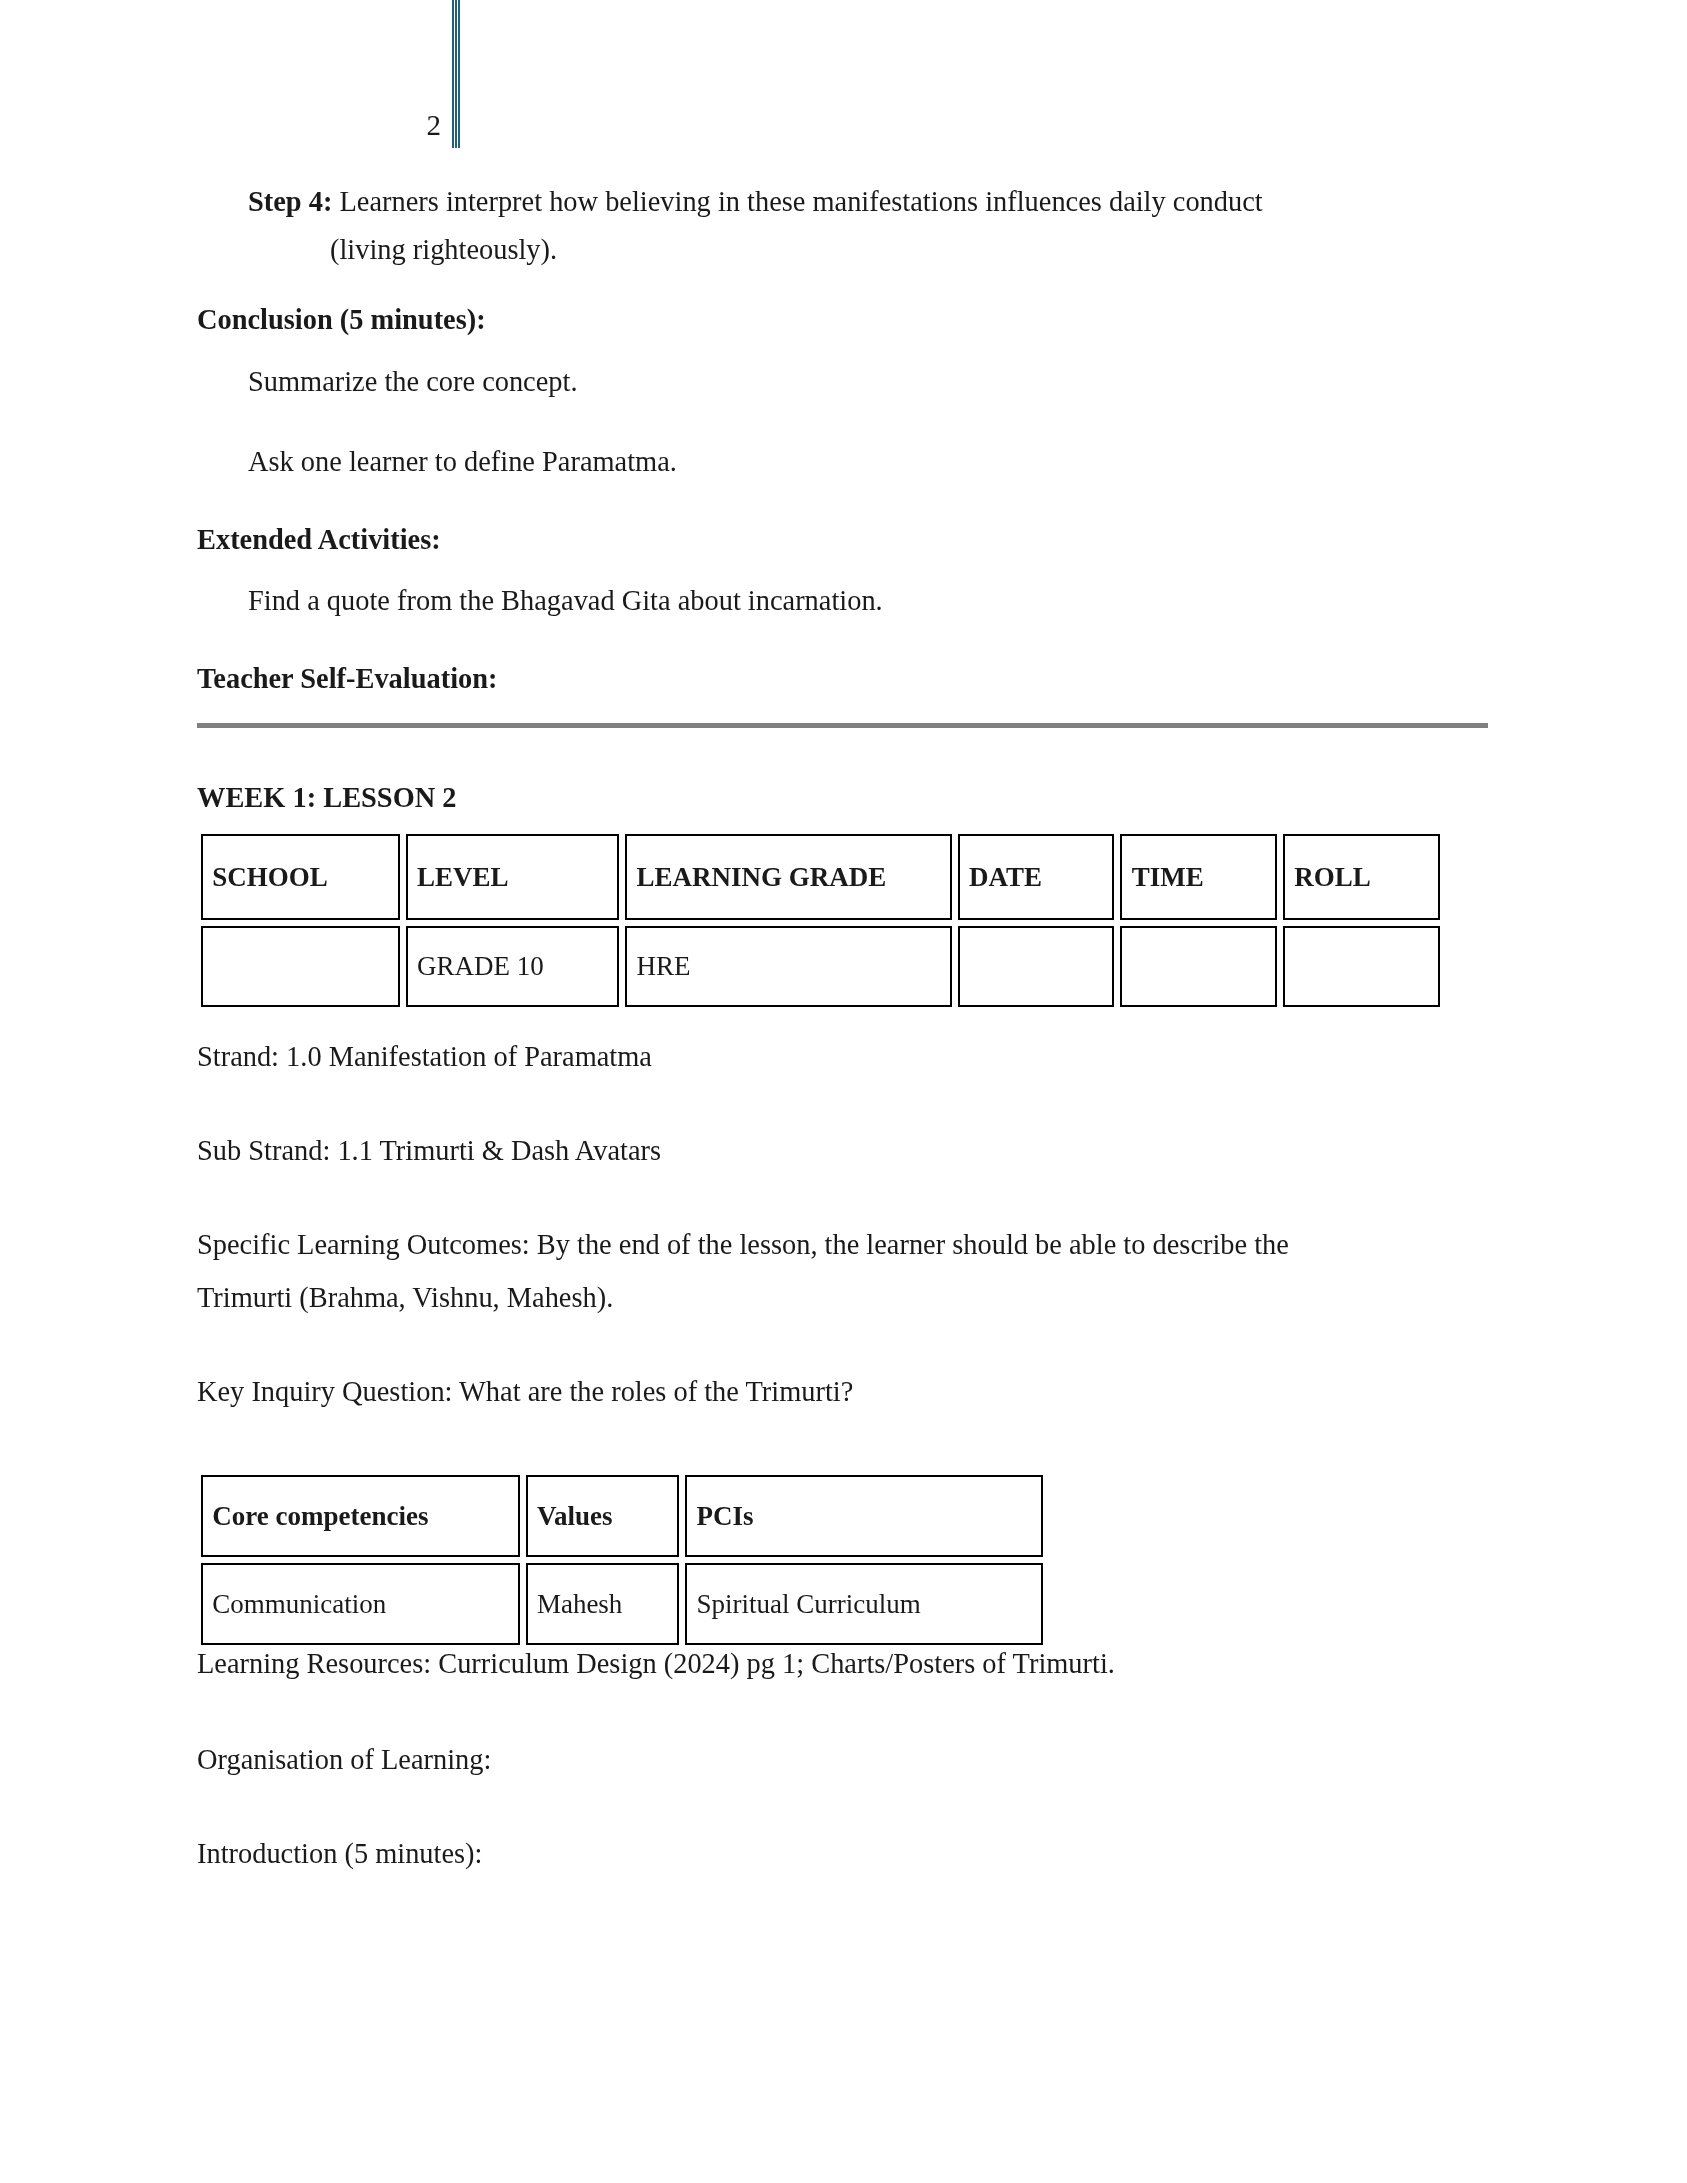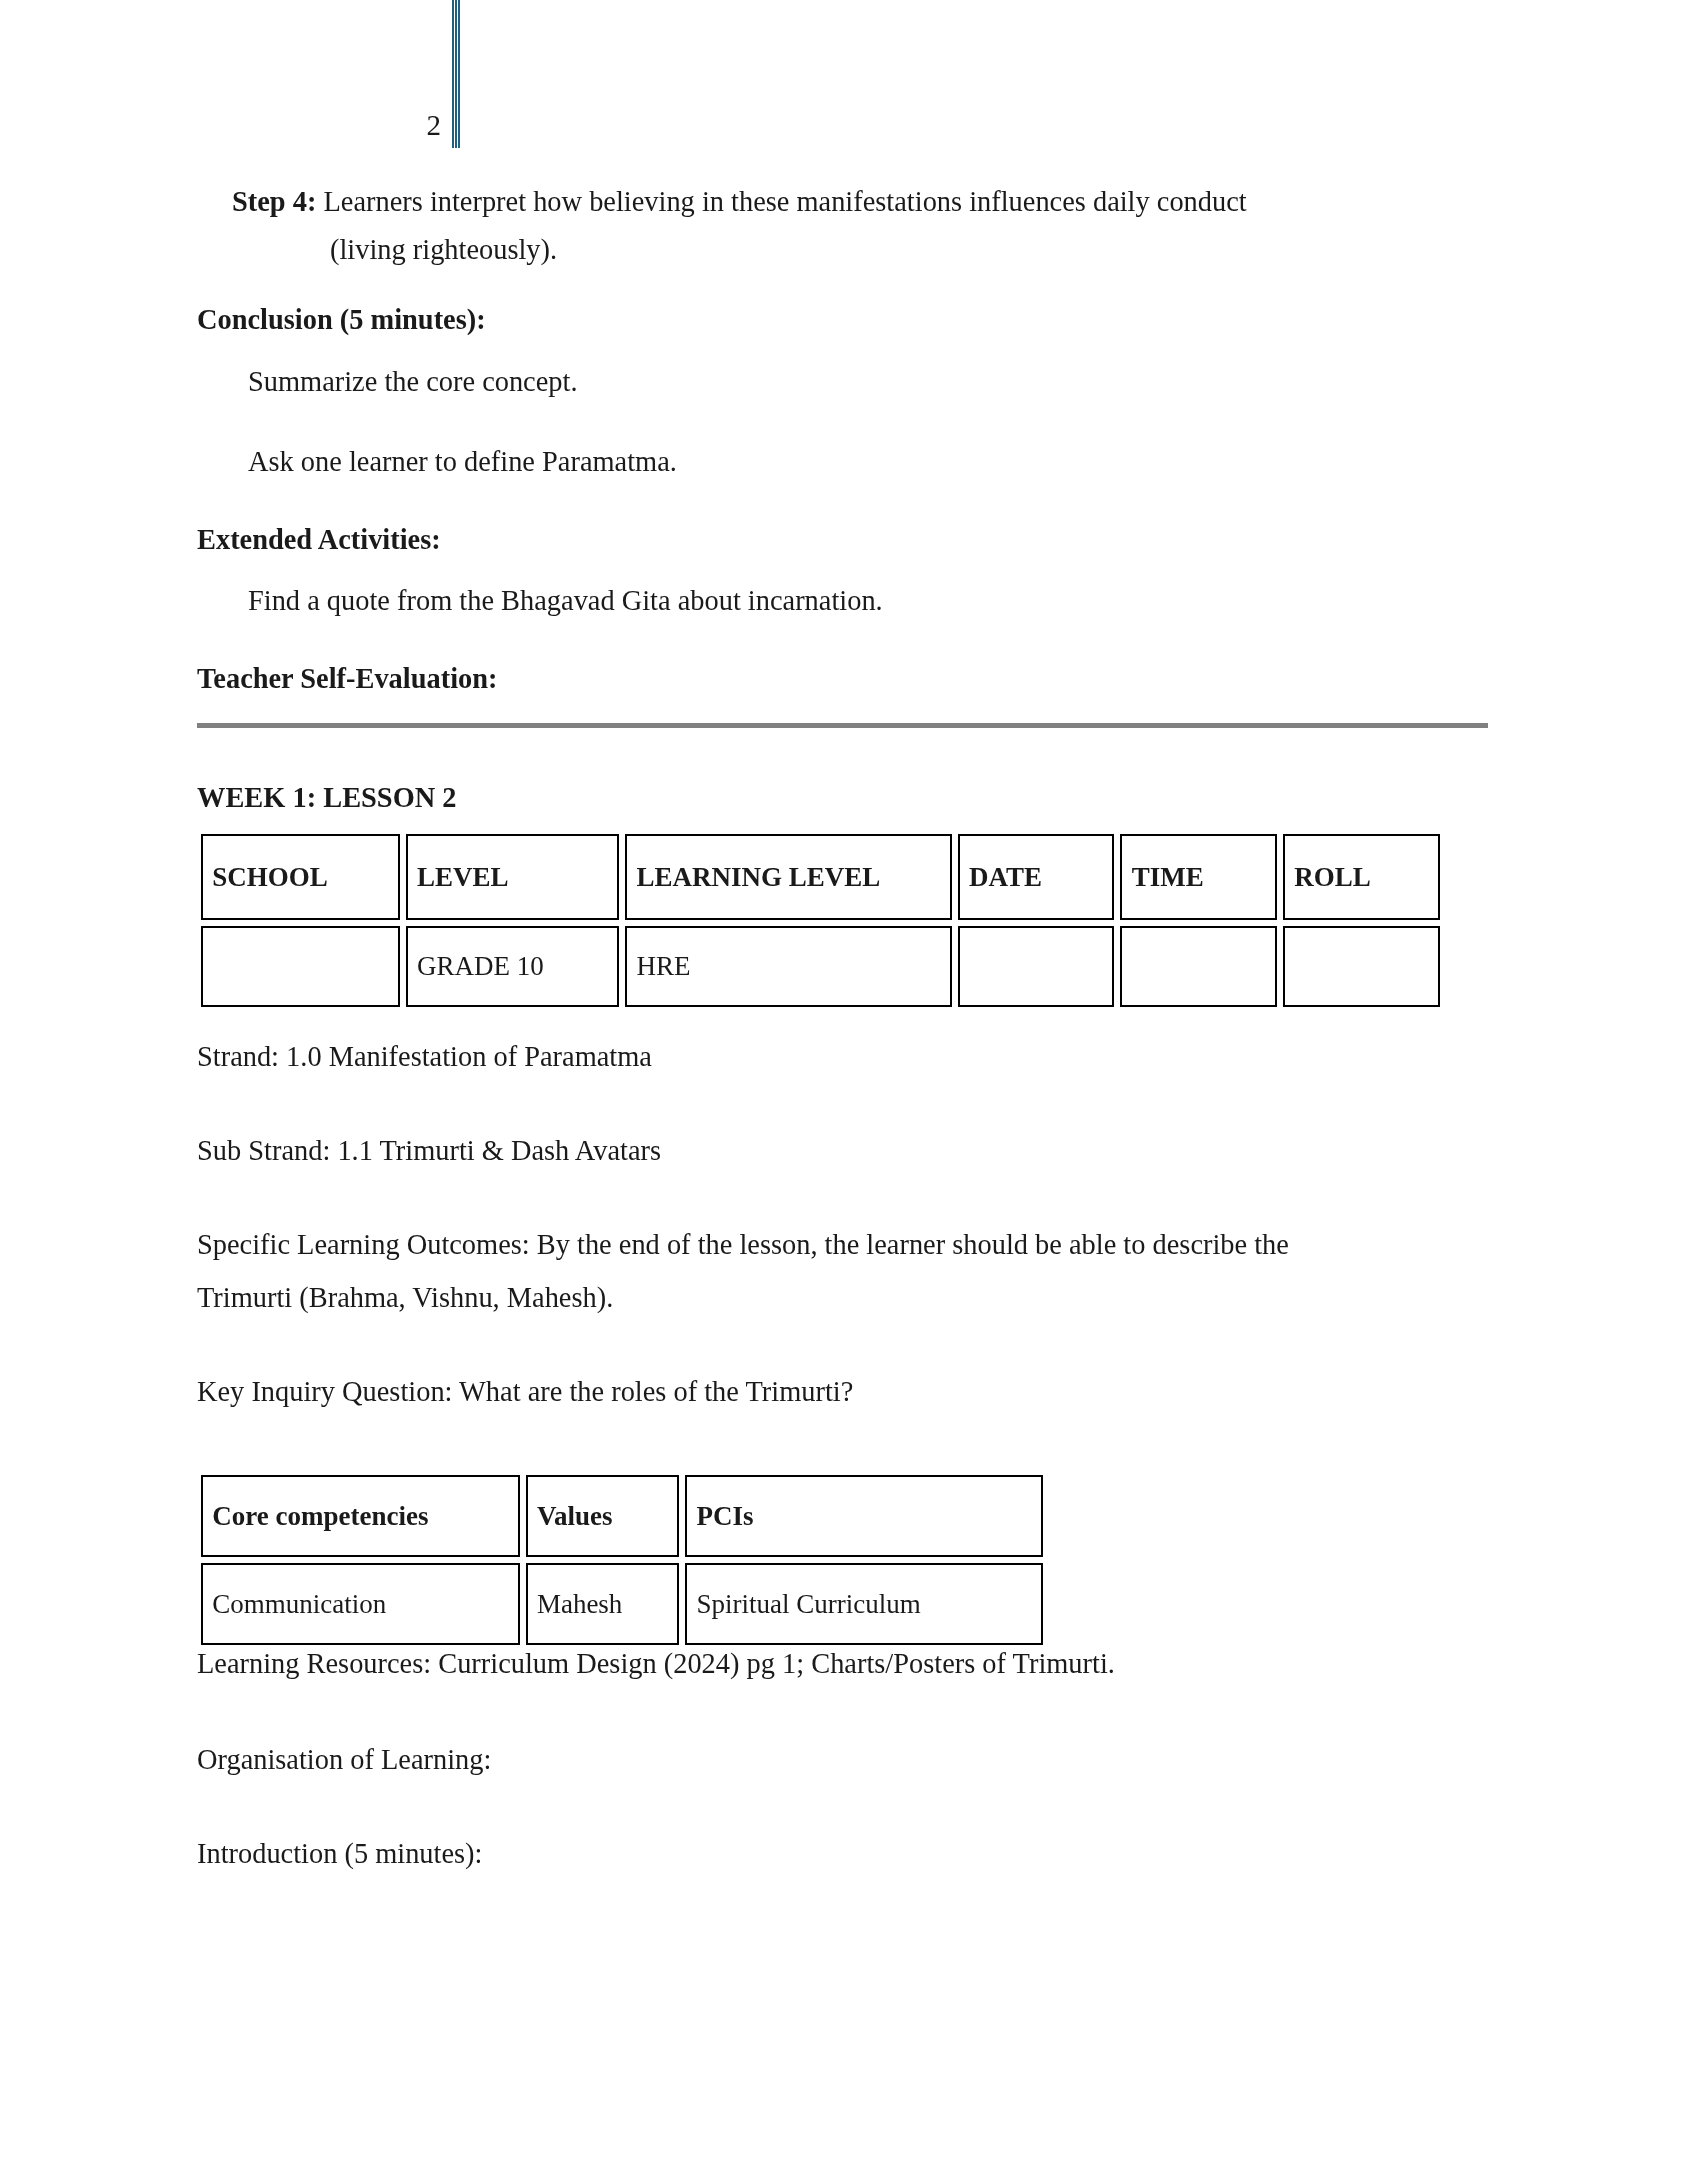--- a/index.html
+++ b/index.html
@@ -130,21 +130,21 @@
     <div class="page-number">2</div>
     <div class="header-rule">
       <span class="b1"></span>
         <span class="b2"></span>
         <span class="b3"></span>
     </div>
   </div>
 
   <div class="content">
 
-    <p class="line abs" style="left:35px; top:185px; width:1244px;"><span class="inline-bold">Step 4:</span><span> Learners interpret how believing in these manifestations influences daily conduct</span></p>
+    <p class="line abs" style="left:51px; top:185px; width:1244px;"><span class="inline-bold">Step 4:</span><span> Learners interpret how believing in these manifestations influences daily conduct</span></p>
 
     <p class="line abs" style="left:97px; top:233px; width:1191px;margin-left:36px;">(living righteously).</p>
 
     <p class="line bold abs" style="left:0px; top:303px; width:1257px;">Conclusion (5 minutes):</p>
 
     <p class="line abs" style="left:51px; top:365px; width:1191px;">Summarize the core concept.</p>
 
     <p class="line abs" style="left:51px; top:445px; width:1191px;">Ask one learner to define Paramatma.</p>
 
     <p class="line bold abs" style="left:0px; top:523px; width:1257px;">Extended Activities:</p>
@@ -177,21 +177,21 @@
 
     <p class="line abs" style="left:0px; top:1837px; width:1257px;">Introduction (5 minutes):</p>
 
   </div>
 
   <table class="sep" id="table-lesson-info">
     <tbody>
       <tr class="row-head">
         <td class="head" style="width:176px;">SCHOOL</td>
         <td class="head" style="width:191px;">LEVEL</td>
-        <td class="head" style="width:304px;">LEARNING LEVEL</td>
+        <td class="head" style="width:304px;">LEARNING GRADE</td>
         <td class="head" style="width:134px;">DATE</td>
         <td class="head" style="width:134px;">TIME</td>
         <td class="head" style="width:134px;">ROLL</td>
       </tr>
       <tr>
         <td></td>
         <td>GRADE 10</td>
         <td>HRE</td>
         <td></td>
         <td></td>

